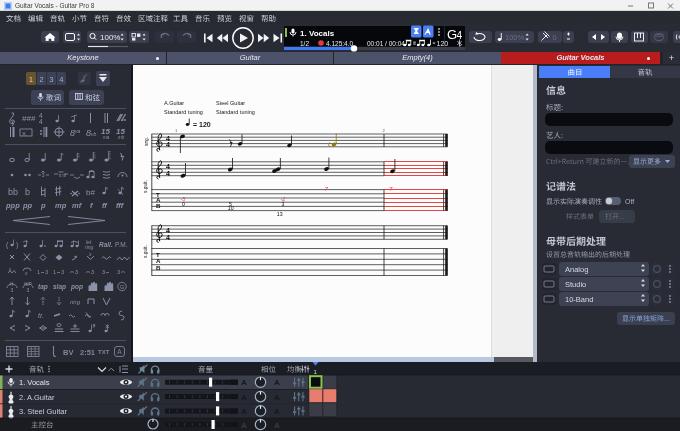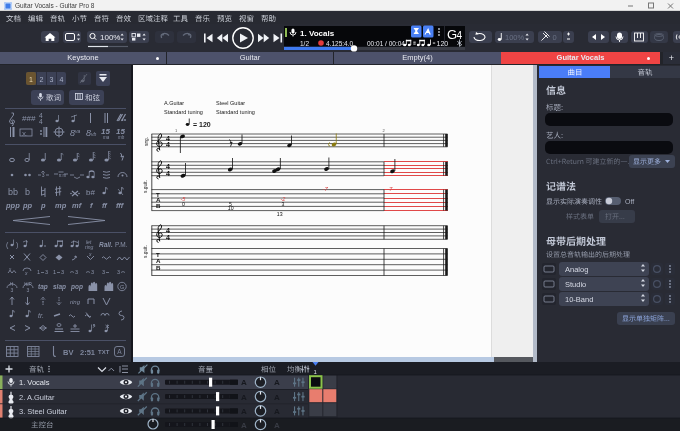--- a/index.html
+++ b/index.html
@@ -4,21 +4,21 @@
 *{margin:0;padding:0;box-sizing:border-box;font-family:"Liberation Sans",sans-serif;-webkit-font-smoothing:antialiased;}
 html,body{width:680px;height:431px;overflow:hidden;background:#292b34;}
 #app{position:relative;width:680px;height:431px;}
 .abs{position:absolute;}
 #titlebar{left:0;top:0;width:680px;height:11px;background:#f2f2f2;border-bottom:1px solid #d5d5d5;}
 #titlebar .ttext{position:absolute;left:15px;top:1.5px;font-size:6.5px;color:#3c3c3c;}
 #appicon{position:absolute;left:4px;top:1.5px;width:8px;height:8px;border-radius:2px;background:#3f7ce8;box-shadow:inset 0 0 0 1.5px #bcd4f8;}
 #menubar{left:0;top:12px;width:680px;height:12px;background:#282a32;color:#d8dce4;font-size:7.5px;}
 #toolbar{left:4px;top:24px;width:680px;height:28px;background:#292b34;margin-left:32px;}
 #tabbar{left:0;top:52px;width:680px;height:13px;background:#22242a;}
-.tab{position:absolute;top:0;height:12px;color:#e8eaf0;font-size:7.5px;text-align:center;line-height:12px;}
+.tab{position:absolute;top:0;height:12px;color:#e8eaf0;font-size:7.5px;text-align:center;line-height:12px;font-style:italic;}
 #palette{left:0;top:65px;width:131px;height:297px;background:#292b34;}
 #score{left:131px;top:65px;width:406px;height:297px;background:#fcfcfc;}
 #panel{left:537px;top:65px;width:132px;height:297px;background:#292b34;}
 #mixer{left:0;top:362px;width:680px;height:69px;background:#1b1d24;}
 </style></head>
 <body>
 <div id="app">
 <div class="abs" id="titlebar">
   <div id="appicon"></div>
   <div class="ttext">Guitar Vocals - Guitar Pro 8</div>
@@ -156,21 +156,21 @@
 </g>
 <rect x="657" y="7" width="17" height="12" rx="3" fill="#3b3f4f"></rect>
 <path d="M660.5 16.5 q1-2.5 3.5-2.2 l6-5.5 1.2 1.2 -5.5 6 q0.3 2.2-2.2 3.2 q-2 0.6-3-0.7 q1.2-0.3 1.1-1.3 q-0.1-0.8-1.1-0.7 Z" fill="#fff"></path>
 </g>
 </svg>
 </div>
 <div class="abs" id="tabbar">
   <div class="tab" style="left:0;width:166px;background:#4e536b;">Keystone<span style="position:absolute;right:7px;top:5px;width:3px;height:3px;border-radius:50%;background:#fff;"></span></div>
   <div class="tab" style="left:167px;width:166px;background:#4d526b;">Guitar</div>
   <div class="tab" style="left:334px;width:167px;background:#4d526b;">Empty(4)</div>
-  <div class="tab" style="left:501px;width:159px;background:#ef4444;font-weight:bold;">Guitar Vocals<span style="position:absolute;right:10px;top:5px;width:3px;height:3px;border-radius:50%;background:#fff;"></span></div>
+  <div class="tab" style="left:501px;width:159px;background:#b91c1c;font-weight:bold;">Guitar Vocals<span style="position:absolute;right:10px;top:5px;width:3px;height:3px;border-radius:50%;background:#fff;"></span></div>
   <div class="tab" style="left:663px;width:17px;background:#2a2d38;font-size:9px;">+</div>
 </div>
 <div class="abs" id="palette">
 <svg width="131" height="297" viewBox="0 0 131 297">
 <g font-family="Liberation Sans,sans-serif">
 <rect x="26" y="7" width="40" height="13" rx="2" fill="#3c4156"></rect>
 <rect x="26" y="7" width="10" height="13" rx="2" fill="#6a5430"></rect>
 <text x="31" y="16.5" font-size="7" fill="#ead9b0" text-anchor="middle">1</text>
 <line x1="36.5" y1="7" x2="36.5" y2="20" stroke="#2c2f3e" stroke-width="1"></line>
 <line x1="46.5" y1="7" x2="46.5" y2="20" stroke="#2c2f3e" stroke-width="1"></line>

